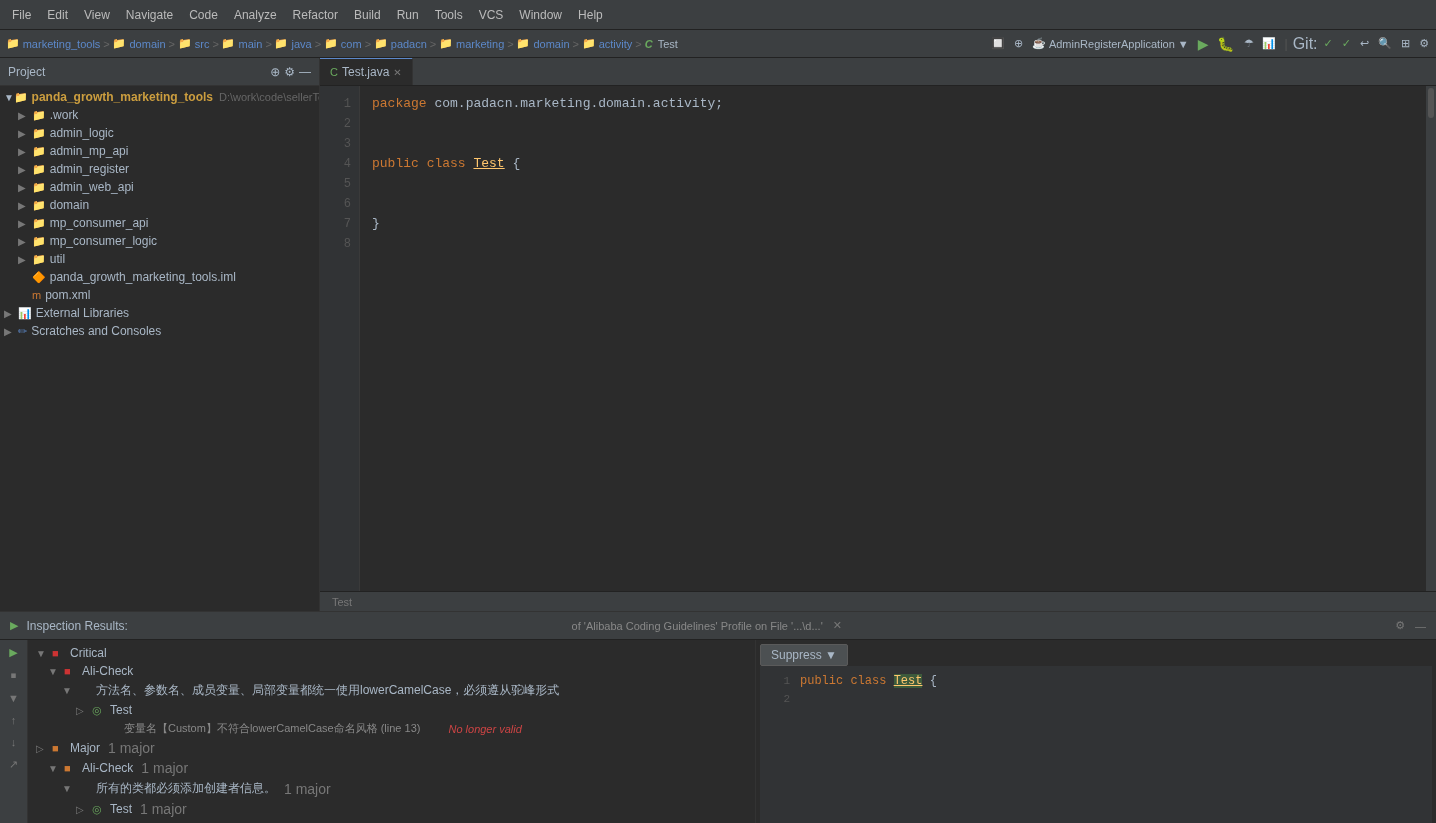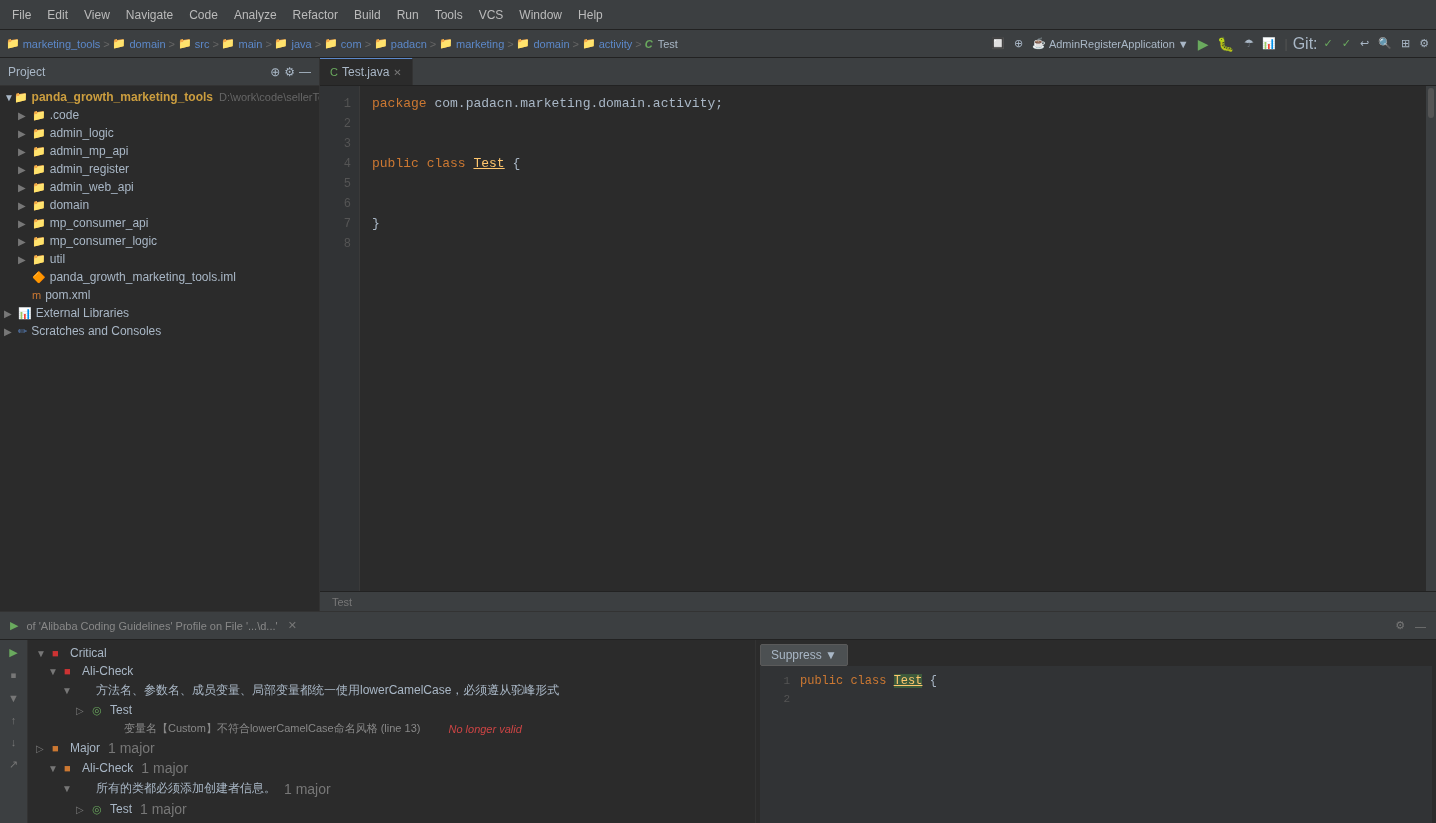--- a/index.html
+++ b/index.html
@@ -415,21 +415,21 @@
         <div class="tree-item">
           <span class="tree-arrow open">▼</span>
           <span class="tree-folder-icon">📁</span>
           <span class="tree-label root">panda_growth_marketing_tools</span>
           <span class="tree-path">D:\work\code\sellerTools_backend\panda_growth_marketing_tools</span>
         </div>
 
         <div class="tree-item" style="padding-left:18px;">
           <span class="tree-arrow">▶</span>
           <span class="tree-folder-icon">📁</span>
-          <span class="tree-label">.code</span>
+          <span class="tree-label">.work</span>
         </div>
 
         <div class="tree-item" style="padding-left:18px;">
           <span class="tree-arrow">▶</span>
           <span class="tree-folder-icon">📁</span>
           <span class="tree-label">admin_logic</span>
         </div>
 
         <div class="tree-item" style="padding-left:18px;">
           <span class="tree-arrow">▶</span>
@@ -534,20 +534,21 @@
       </div>
       <div id="editor-footer">
         <span>Test</span>
       </div>
     </div>
   </div>
 
   <div id="bottom-panel">
     <div id="bottom-header">
       <span class="btm-tool-btn" style="color:#6aaa5e;">▶</span>
+      <span id="bottom-title">Inspection Results:</span>
       <span style="color:#888; font-size:11px;">of 'Alibaba Coding Guidelines' Profile on File '...\d...'</span>
       <span style="color:#777; font-size:11px; margin-left:4px;">✕</span>
       <span style="flex:1;"></span>
       <span class="btm-tool-btn">⚙</span>
       <span class="btm-tool-btn">—</span>
     </div>
     <div id="bottom-content">
 
       <div id="bottom-left-toolbar">
         <span class="btm-tool-btn" style="color:#6aaa5e;">▶</span>

